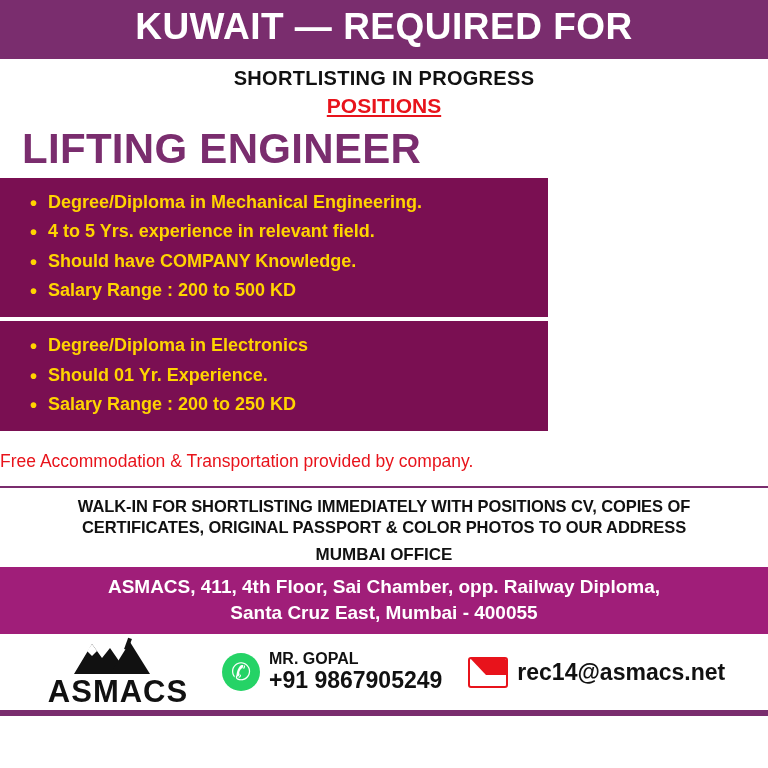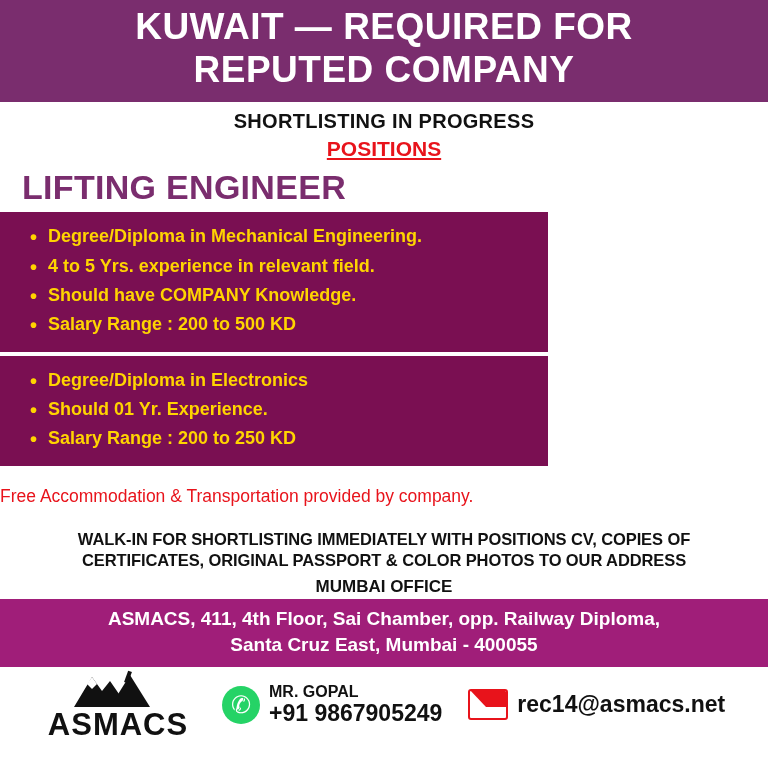--- a/index.html
+++ b/index.html
@@ -50,21 +50,21 @@
     font-weight: bold;
     color: #e8131b;
     text-decoration: underline;
     padding: 2px 0 6px 0;
   }
   
   .job {
     padding: 0 0 4px 0;
   }
   .job-title {
-    font-size: 34px;
+    font-size: 42px;
     font-weight: bold;
     line-height: 1.1;
     padding: 2px 0 6px 22px;
     letter-spacing: 0.3px;
   }
   .job-title.purple { color: #7a2d6e; }
   .job-title.green  { color: #21b34a; }
 
   .bullet-box {
     background: #7a0f52;
@@ -225,21 +225,20 @@
     width: 100%;
   }
 </style>
 </head>
 <body>
 
 <div class="poster">
 
   <div class="header">
     <div class="header-line">KUWAIT — REQUIRED FOR</div>
-    <div class="header-line">REPUTED COMPANY</div>
   </div>
 
   <div class="subhead">SHORTLISTING IN PROGRESS</div>
   <div class="positions">POSITIONS</div>
 
   <div class="job">
     <div class="job-title purple">LIFTING ENGINEER</div>
     <div class="bullet-box">
       <ul>
         <li>Degree/Diploma in Mechanical Engineering.</li>

